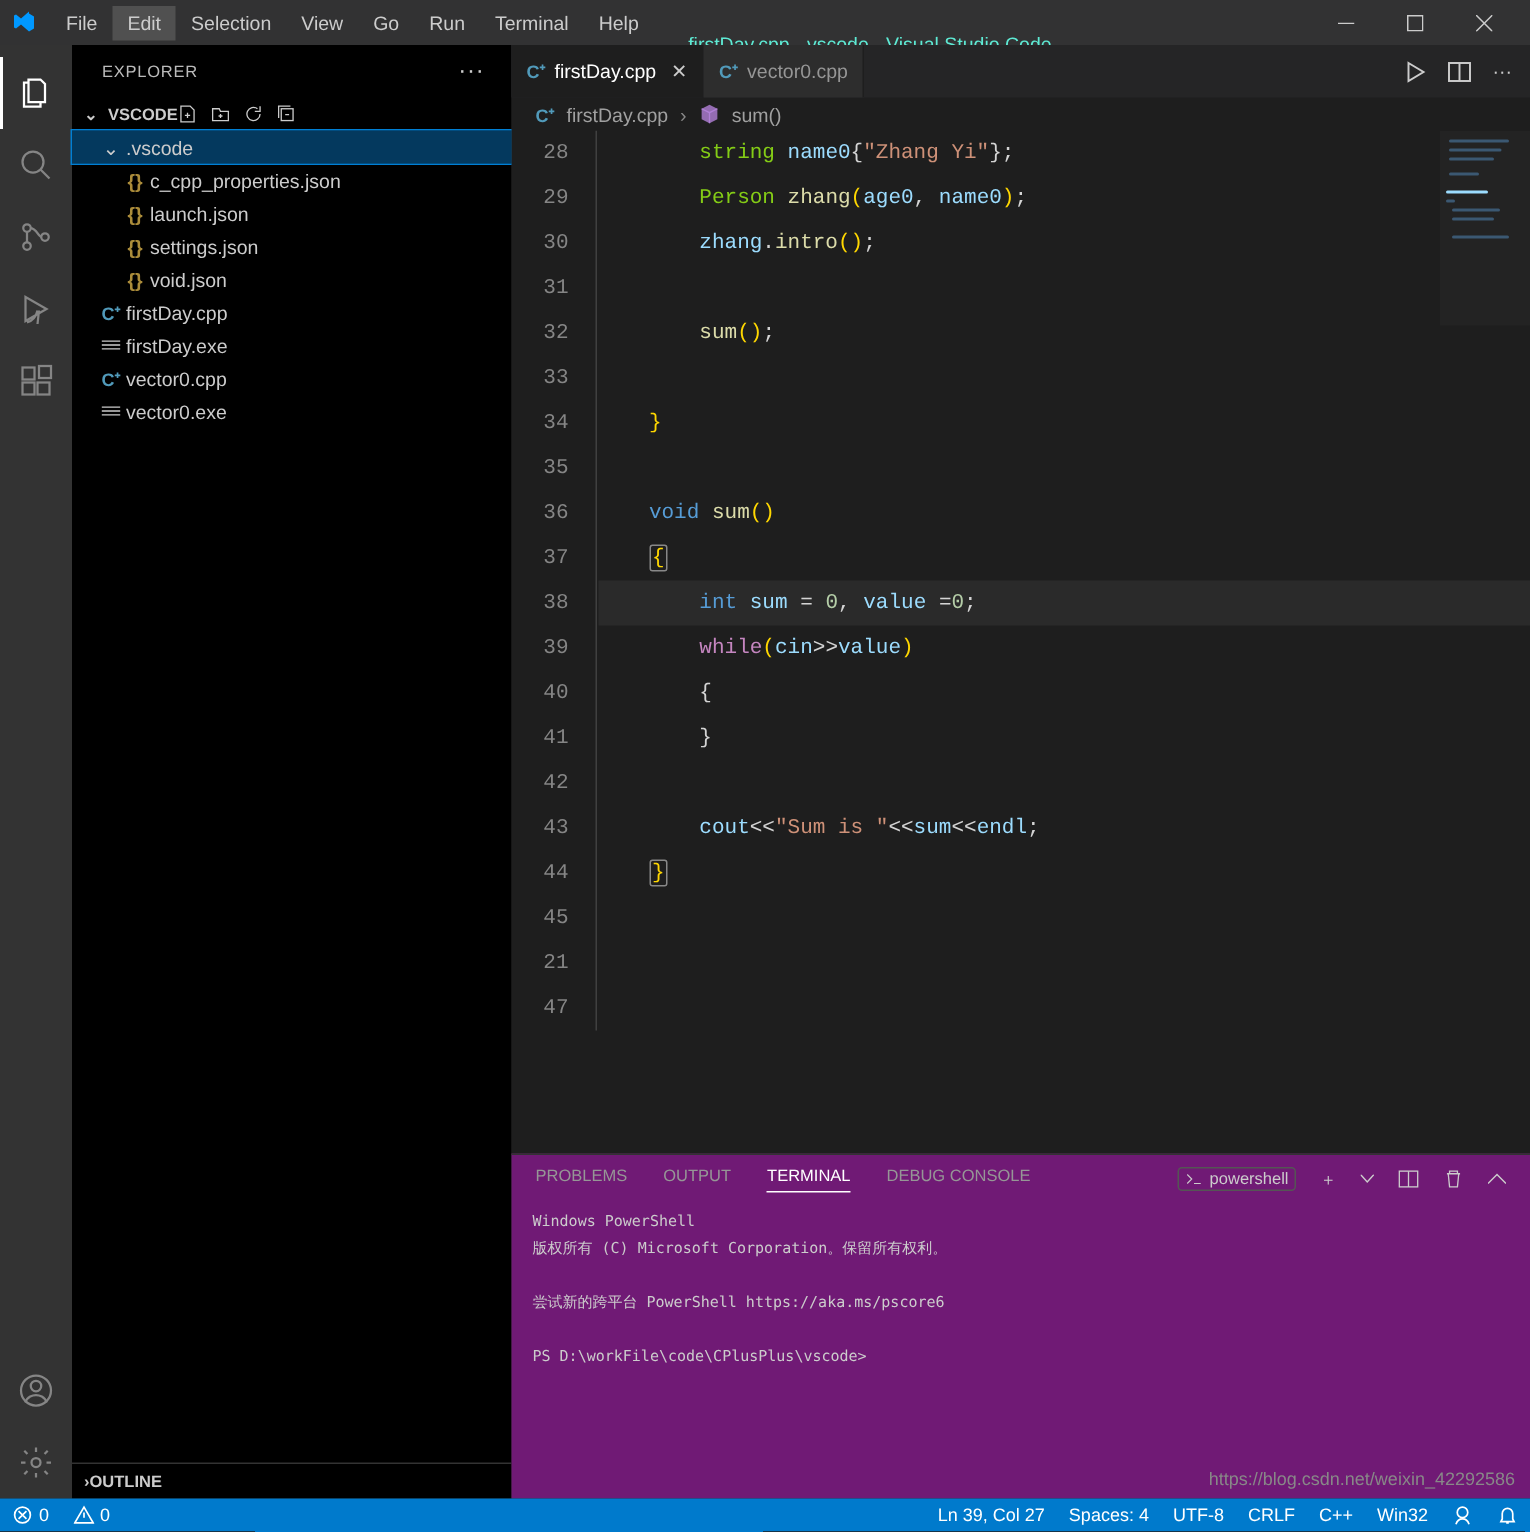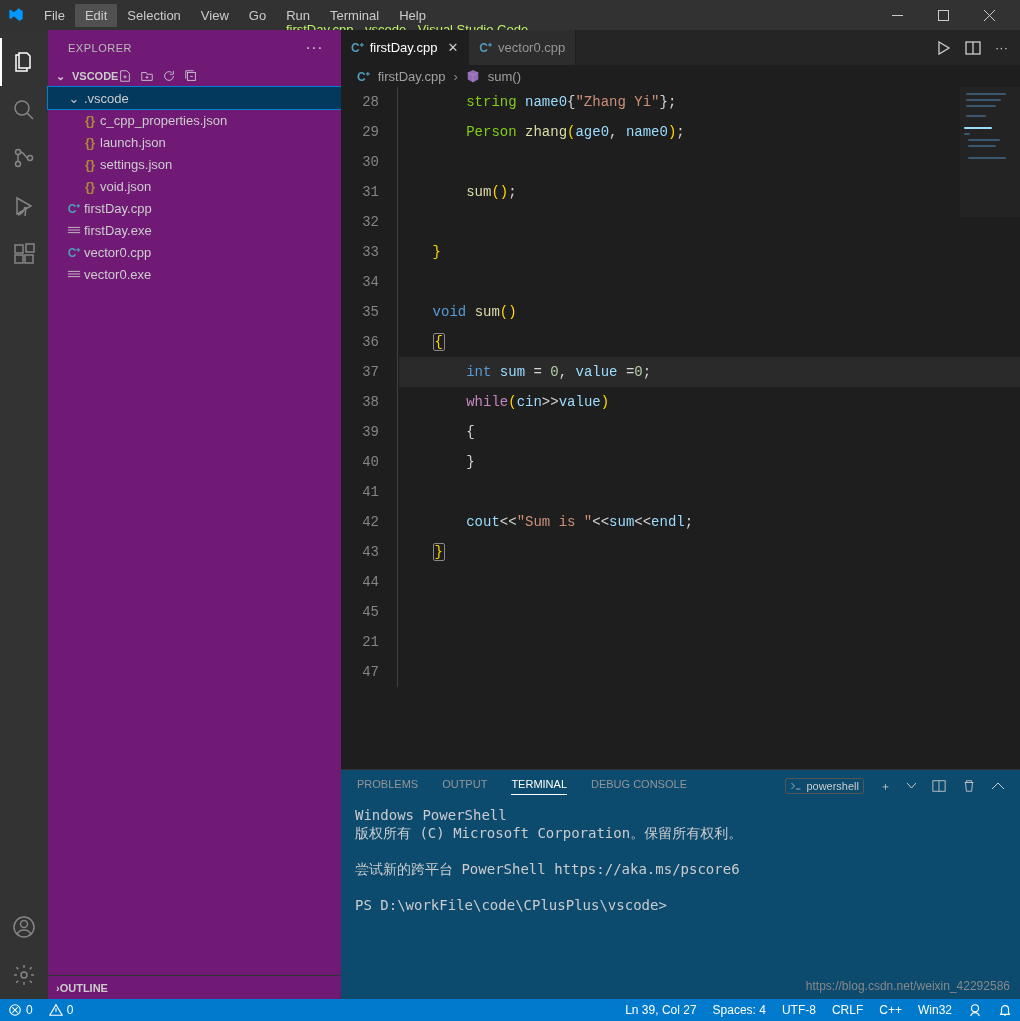--- a/index.html
+++ b/index.html
@@ -20,42 +20,42 @@
     background: #323233;
     display: flex;
     align-items: center;
     padding: 0 8px;
     flex-shrink: 0;
   }
   .titlebar .logo { width: 18px; margin-right: 8px; display:flex; align-items:center; }
   .titlebar .menus { display: flex; }
   .titlebar .menu { padding: 4px 10px; color: #cccccc; cursor: default; }
   .titlebar .menu.hovering { background: #505050; }
-  .titlebar .title { flex: 1; color: #bef264; margin-left: -150px; margin-top: 28px;}
+  .titlebar .title { flex: 1; text-align: center; color: #5eead4; margin-left: -150px; margin-top: 28px;}
   .titlebar .winctl { display: flex; }
   .titlebar .winctl .ctl { width: 46px; height: 30px; display:flex; align-items:center; justify-content:center; }
   
   .mainrow { flex: 1; display: flex; min-height: 0; }
   
   .activitybar {
     width: 48px;
     background: #333333;
     display: flex;
     flex-direction: column;
     align-items: center;
     padding-top: 8px;
   }
   .activitybar .abtn { width: 48px; height: 48px; display:flex; align-items:center; justify-content:center; color:#858585; position:relative;}
   .activitybar .abtn.active { color:#fff; }
   .activitybar .abtn.active::before { content:""; position:absolute; left:0; top:0; bottom:0; width:2px; background:#fff; }
   .activitybar .spacer { flex:1; }
   
   .sidebar {
     width: 293px;
-    background: #701a75;
+    background: #000000;
     display:flex; flex-direction:column;
     border-right: 0;
   }
   .sb-head { height: 35px; display:flex; align-items:center; justify-content:space-between; padding: 0 18px 0 20px; color:#bbbbbb; font-size:11px; letter-spacing:0.5px;}
   .sb-head .dots { color:#ccc; font-size:16px;}
   .sb-section { display:flex; align-items:center; height:22px; padding:0 8px; color:#cccccc; font-size:11px; font-weight:700;}
   .sb-section .chev { width:12px; margin-right:4px; display:inline-flex;}
   .sb-section.vs { justify-content:flex-start;}
   .sb-section .acts { display:flex; gap:8px; color:#ccc;}
   .tree { flex:0 0 auto; }
@@ -97,28 +97,28 @@
   .type { color:#84cc16;}
   .var { color:#9cdcfe;}
   .fn { color:#dcdcaa;}
   .num { color:#b5cea8;}
   .str { color:#ce9178;}
   .punc { color:#d4d4d4;}
   .bracey { color:#ffd700;}
   .ctl { color:#c586c0;}
   .matchbrace { border:1px solid #888; border-radius:2px; padding:0 1px;}
   
-  .panel { height:230px; background:#0c4a6e; border-top:1px solid #333; display:flex; flex-direction:column;}
+  .panel { height:230px; background:#701a75; border-top:1px solid #333; display:flex; flex-direction:column;}
   .ptabs { height:32px; display:flex; align-items:center; padding:0 16px; gap:24px; font-size:11px;}
   .ptab { color:#969696; cursor:default;}
   .ptab.active { color:#fff; border-bottom:1px solid #fff; padding-bottom:4px;}
   .ptabs .pspacer { flex:1;}
   .ptabs .pacts { display:flex; align-items:center; gap:16px; color:#ccc;}
   .shell-ind { display:flex; align-items:center; gap:4px; border:1px solid #555; border-radius:3px; padding:1px 4px; font-size:11px;}
-  .termbody { flex:1; padding:4px 14px; font-family:"Consolas",monospace; font-size:14px; line-height:18px; color:#ccc; white-space:pre;}
+  .termbody { flex:1; padding:4px 14px; font-family:"Consolas",monospace; font-size:10px; line-height:18px; color:#ccc; white-space:pre;}
   
   .statusbar { height:22px; background:#007acc; color:#fff; display:flex; align-items:center; font-size:12px; flex-shrink:0;}
   .statusbar .sitem { padding:0 8px; display:flex; align-items:center; gap:4px;}
   .statusbar .sspacer { flex:1;}
   .watermark { position:absolute; right:10px; bottom:28px; color:#888; font-size:12px;}
   svg { display:block;}
 </style>
 </head>
 <body>
 
@@ -361,20 +361,21 @@
             <div>43</div>
             <div>44</div>
             <div>45</div>
             <div>21</div>
             <div>47</div>
           </div>
         <div class="lines" id="lines">
           <div class="fold"></div>
         <div class="line"><span class="punc">        </span><span class="type">string</span><span class="punc"> </span><span class="var">name0</span><span class="punc">{</span><span class="str">"Zhang Yi"</span><span class="punc">};</span></div>
             <div class="line"><span class="punc">        </span><span class="type">Person</span><span class="punc"> </span><span class="fn">zhang</span><span class="bracey">(</span><span class="var">age0</span><span class="punc">, </span><span class="var">name0</span><span class="bracey">)</span><span class="punc">;</span></div>
+            <div class="line"><span class="punc">        </span><span class="var">zhang</span><span class="punc">.</span><span class="fn">intro</span><span class="bracey">()</span><span class="punc">;</span></div>
             <div class="line"></div>
             <div class="line"><span class="punc">        </span><span class="fn">sum</span><span class="bracey">()</span><span class="punc">;</span></div>
             <div class="line"></div>
             <div class="line"><span class="punc">    </span><span class="bracey">}</span></div>
             <div class="line"></div>
             <div class="line"><span class="punc">    </span><span class="kw">void</span><span class="punc"> </span><span class="fn">sum</span><span class="bracey">()</span></div>
             <div class="line"><span class="punc">    </span><span class="bracey matchbrace">{</span></div>
             <div class="line cur"><span class="punc">        </span><span class="kw">int</span><span class="punc"> </span><span class="var">sum</span><span class="punc"> = </span><span class="num">0</span><span class="punc">, </span><span class="var">value</span><span class="punc"> =</span><span class="num">0</span><span class="punc">;</span></div>
             <div class="line"><span class="punc">        </span><span class="ctl">while</span><span class="bracey">(</span><span class="var">cin</span><span class="punc">&gt;&gt;</span><span class="var">value</span><span class="bracey">)</span></div>
             <div class="line"><span class="punc">        {</span></div>

